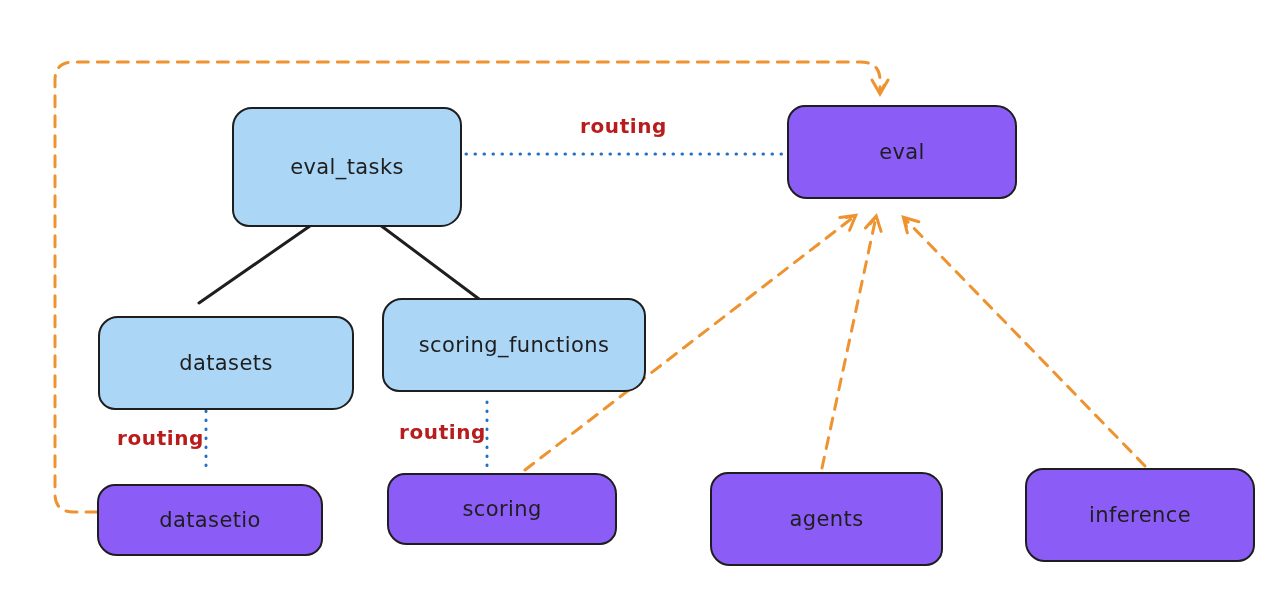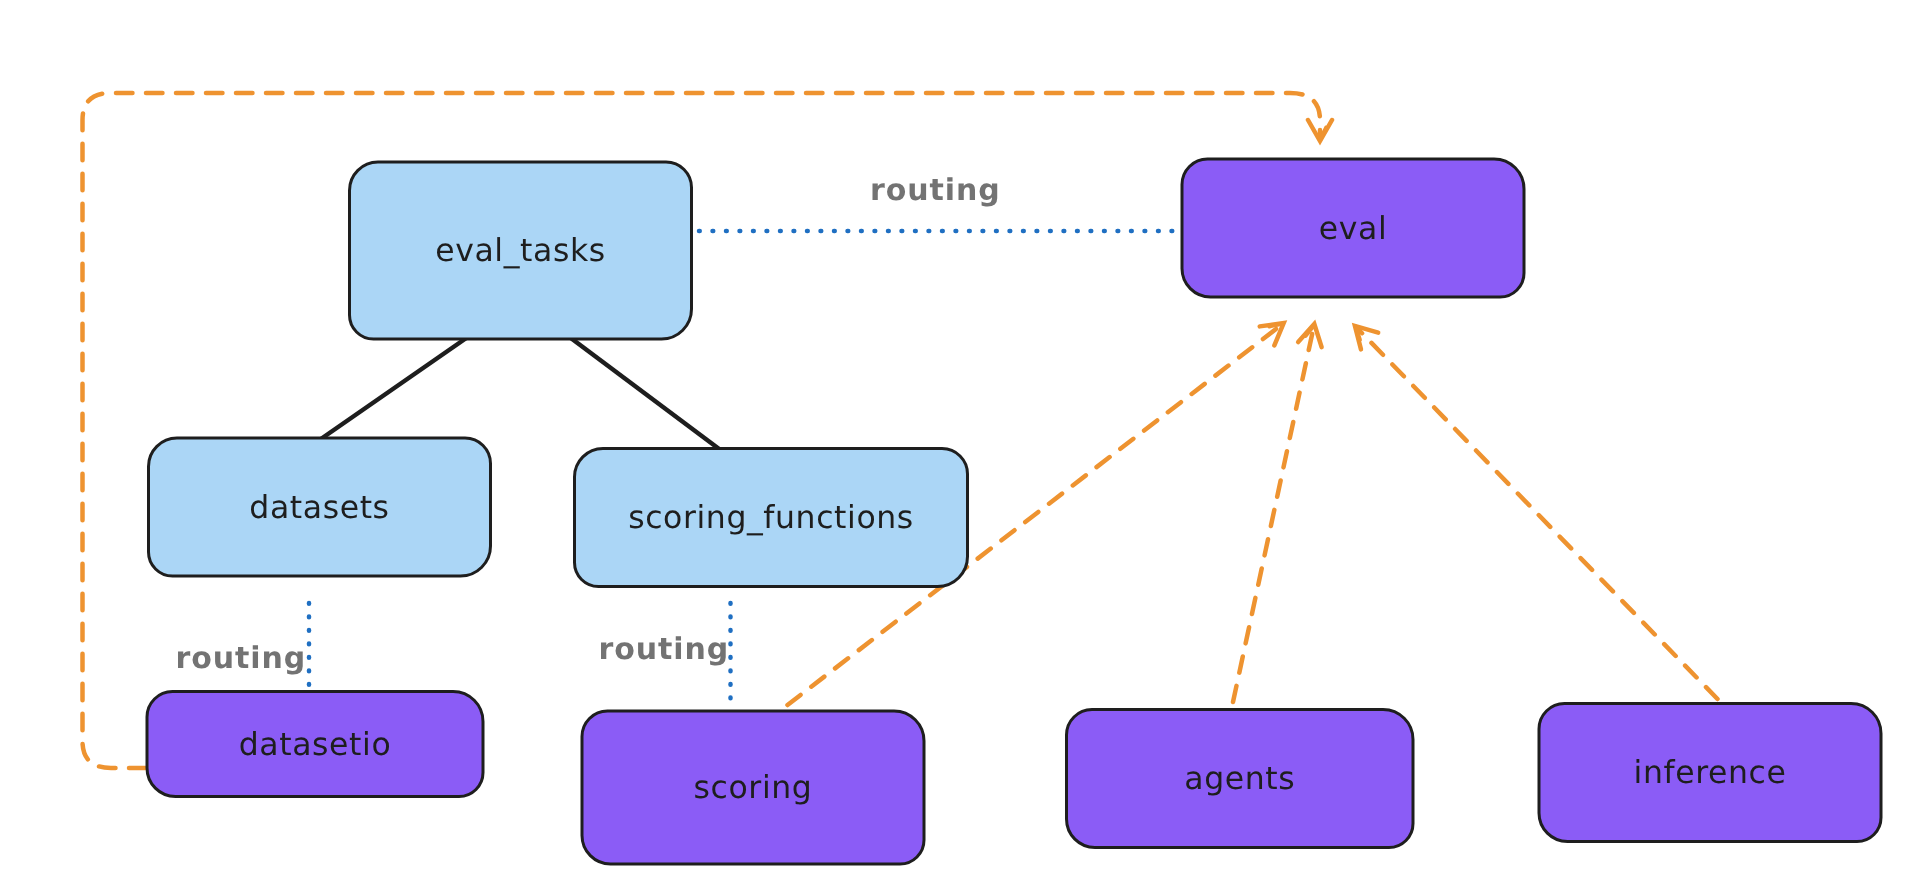--- a/index.html
+++ b/index.html
@@ -12,21 +12,21 @@
     position:absolute;display:flex;align-items:center;justify-content:center;
     border:2.5px solid #1e1e1e;color:#1e1e1e;font-size:21px;letter-spacing:.4px;
     box-sizing:border-box;
   }
   .node.blue{background:#abd6f6;border-radius:20px 18px 21px 17px;}
   .node.green{background:#8b5cf6;border-radius:18px 21px 17px 20px;}
   .edge-black{stroke:#1e1e1e;stroke-width:3;fill:none;stroke-linecap:round;}
   .edge-dotted{stroke:#1f6fc2;stroke-width:3;fill:none;stroke-linecap:round;stroke-dasharray:.5 8.5;}
   .edge-dashed{stroke:#ee9330;stroke-width:3;fill:none;stroke-linecap:round;stroke-dasharray:11 9;}
   .routing-label{
-    position:absolute;color:#737373;font-size:20px;font-weight:600;letter-spacing:.6px;
+    position:absolute;color:#b91c1c;font-size:20px;font-weight:600;letter-spacing:.6px;
   }
 </style>
 </head>
 <body>
 
 <div class="stage">
 
   <svg class="edges">
     <defs>
       <marker id="arrow-black" viewBox="-16 -16 32 32" markerWidth="32" markerHeight="32" markerUnits="userSpaceOnUse" refX="-1" refY="0" orient="auto">
@@ -48,24 +48,24 @@
     <line class="edge-black" x1="199" y1="303" x2="333" y2="210" marker-end="url(#arrow-black)"></line>
     <line class="edge-black" x1="483" y1="302" x2="360" y2="210" marker-end="url(#arrow-black)"></line>
 
     <line class="edge-dotted" x1="466" y1="154" x2="783" y2="154"></line>
     <line class="edge-dotted" x1="206" y1="402" x2="206" y2="471"></line>
     <line class="edge-dotted" x1="487" y1="402" x2="487" y2="469"></line>
   </svg>
 
   <div class="node blue" style="left:232px;top:107px;width:230px;height:120px">eval_tasks</div>
   <div class="node green" style="left:787px;top:105px;width:230px;height:94px">eval</div>
-  <div class="node blue" style="left:98px;top:291px;width:230px;height:94px">datasets</div>
+  <div class="node blue" style="left:98px;top:316px;width:256px;height:94px">datasets</div>
   <div class="node blue" style="left:382px;top:298px;width:264px;height:94px">scoring_functions</div>
-  <div class="node green" style="left:97px;top:460px;width:226px;height:72px">datasetio</div>
-  <div class="node green" style="left:387px;top:473px;width:230px;height:104px">scoring</div>
+  <div class="node green" style="left:97px;top:484px;width:226px;height:72px">datasetio</div>
+  <div class="node green" style="left:387px;top:473px;width:230px;height:72px">scoring</div>
   <div class="node green" style="left:1025px;top:468px;width:230px;height:94px">inference</div>
   <div class="node green" style="left:710px;top:472px;width:233px;height:94px">agents</div>
 
   <div class="routing-label" style="left:580px;top:114px">routing</div>
   <div class="routing-label" style="left:117px;top:426px">routing</div>
   <div class="routing-label" style="left:399px;top:420px">routing</div>
 
 </div>
 
 </body></html>

